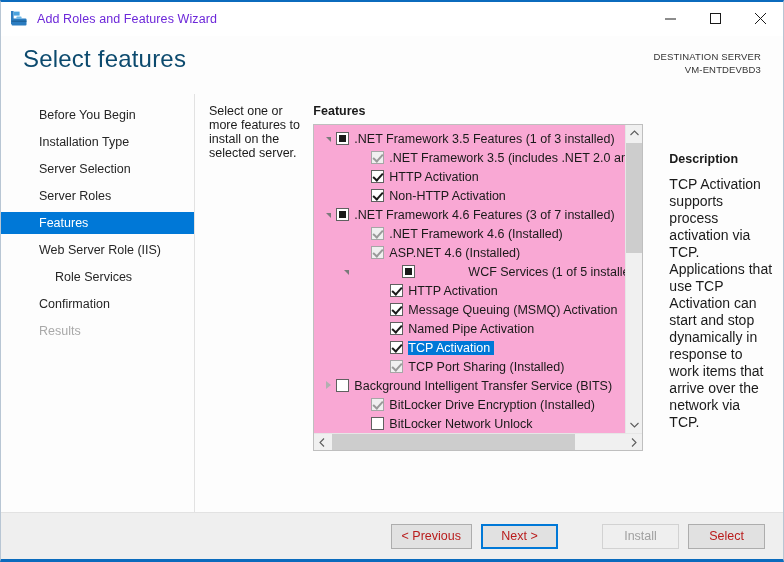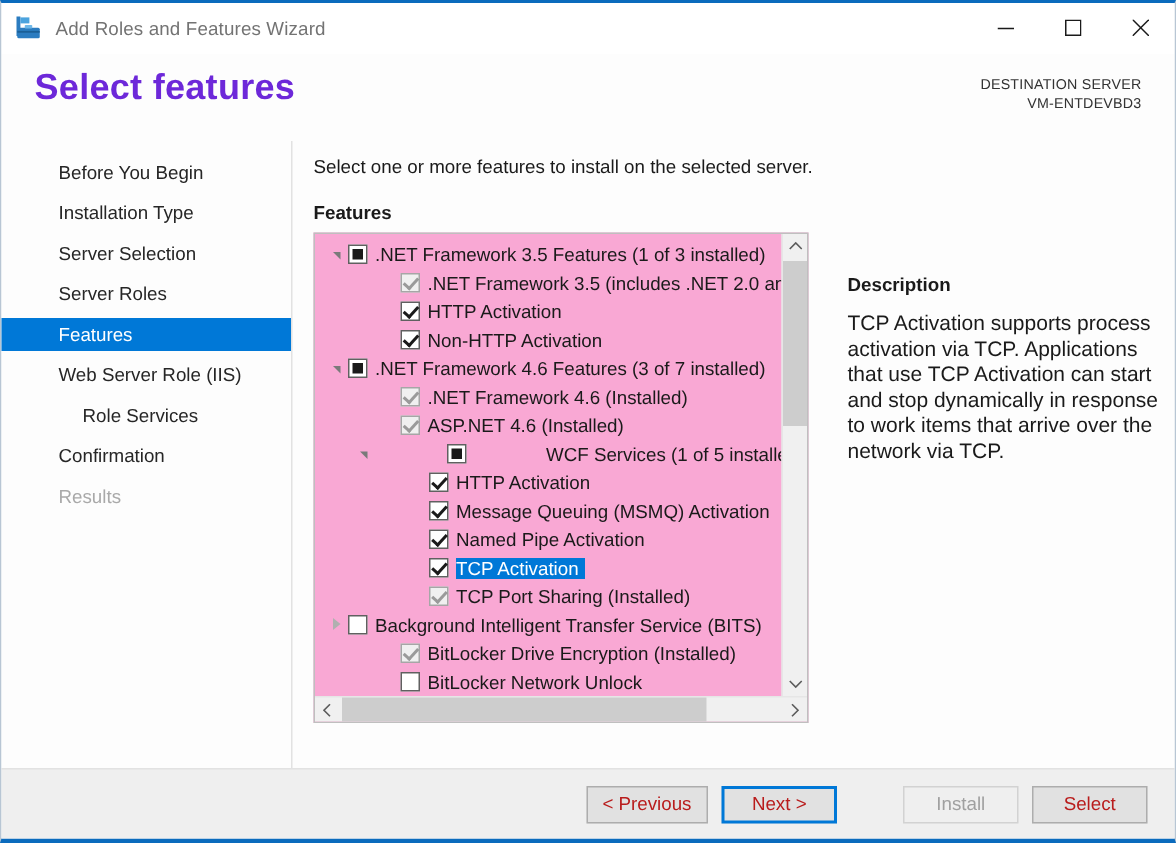--- a/index.html
+++ b/index.html
@@ -41,21 +41,21 @@
   .app-icon {
     width: 20px;
     height: 20px;
     margin-left: 8px;
     margin-right: 8px;
     flex: 0 0 20px;
     position: relative;
   }
   .title-text {
     font-size: 12.5px;
-    color: #737373;
+    color: #6d28d9;
     letter-spacing: .1px;
   }
   .win-buttons {
     margin-left: auto;
     display: flex;
     height: 34px;
   }
   .win-btn {
     width: 45px;
     height: 32px;
@@ -69,22 +69,22 @@
   .page-header {
     flex: 0 0 58px;
     display: flex;
     align-items: flex-start;
     padding: 8px 22px 0 22px;
     box-sizing: border-box;
     background: #fdfdfd;
   }
   .page-title {
     font-size: 24px;
-    font-weight: 700;
-    color: #6d28d9;
+    font-weight: 400;
+    color: #0c4a6e;
     line-height: 30px;
     letter-spacing: .2px;
     text-align: right;
   }
   .dest-server {
     margin-left: auto;
     text-align: right;
     font-size: 9.5px;
     color: #333;
     line-height: 13px;
@@ -124,21 +124,20 @@
     color: #ffffff;
   }
   .nav-item.disabled { color: #a9a9a9; }
 
   
   .main {
     flex: 1 1 auto;
     padding: 10px 0 0 14px;
     min-width: 0;
     display: flex;
-    flex-direction: column;
   }
   .instruction {
     font-size: 12.5px;
     color: #1a1a1a;
     margin-bottom: 17px;
   }
   .cols {
     display: flex;
     flex: 1 1 auto;
     min-height: 0;

